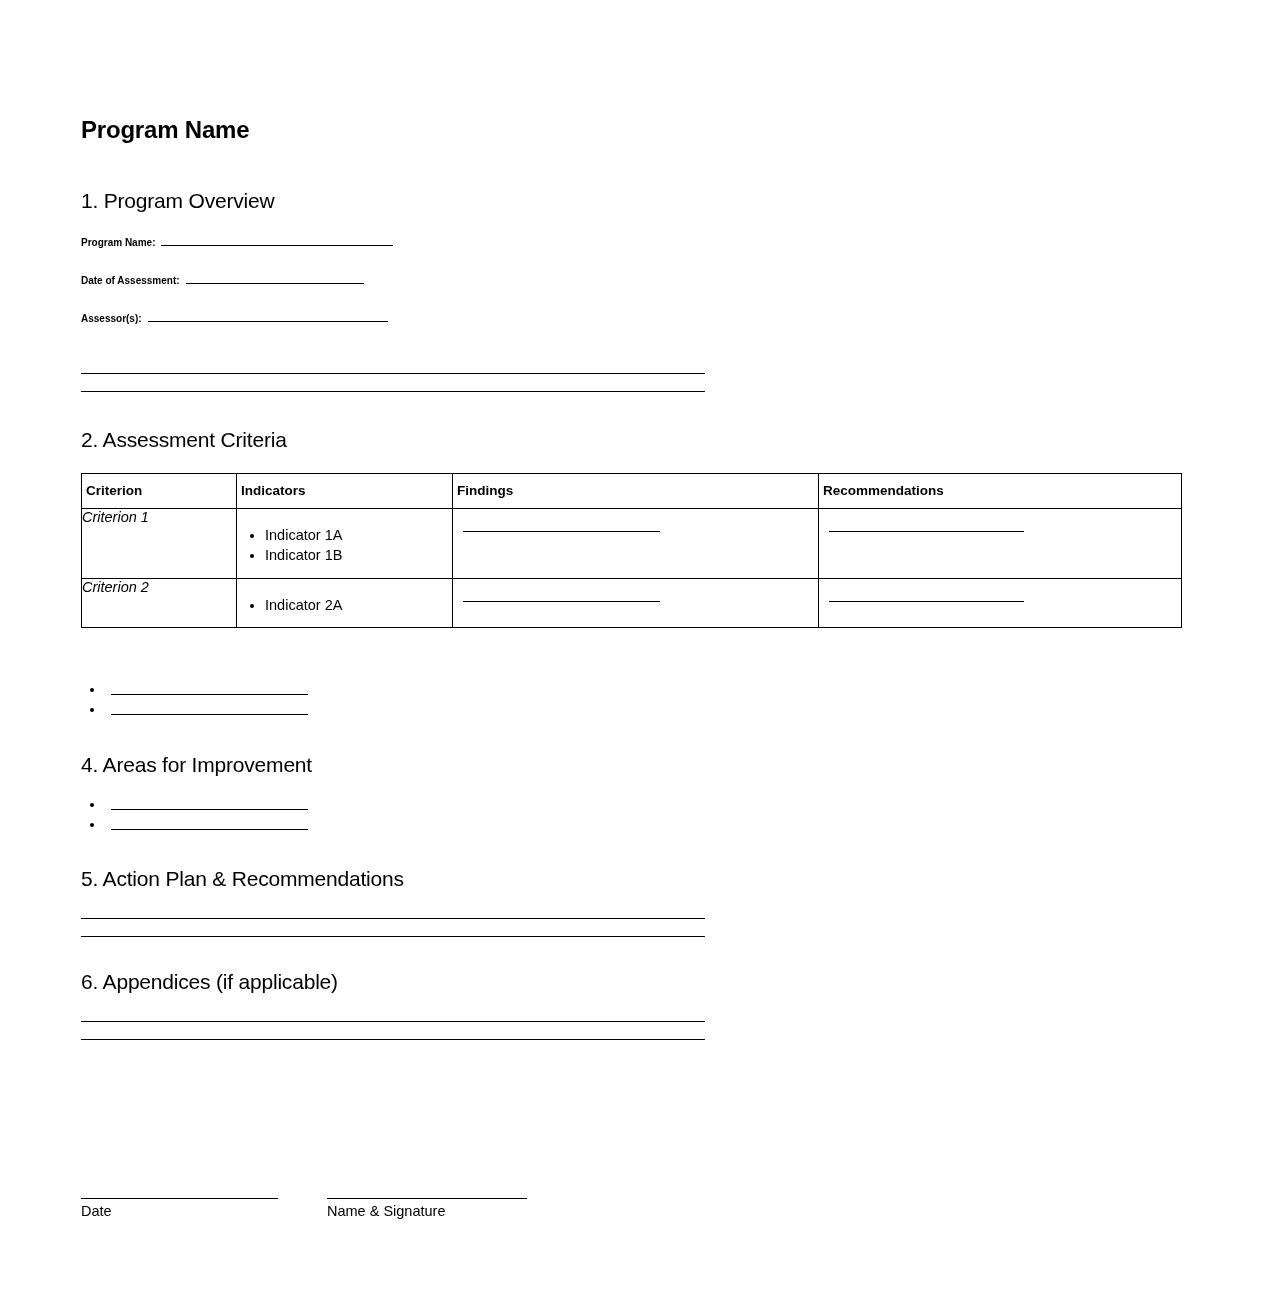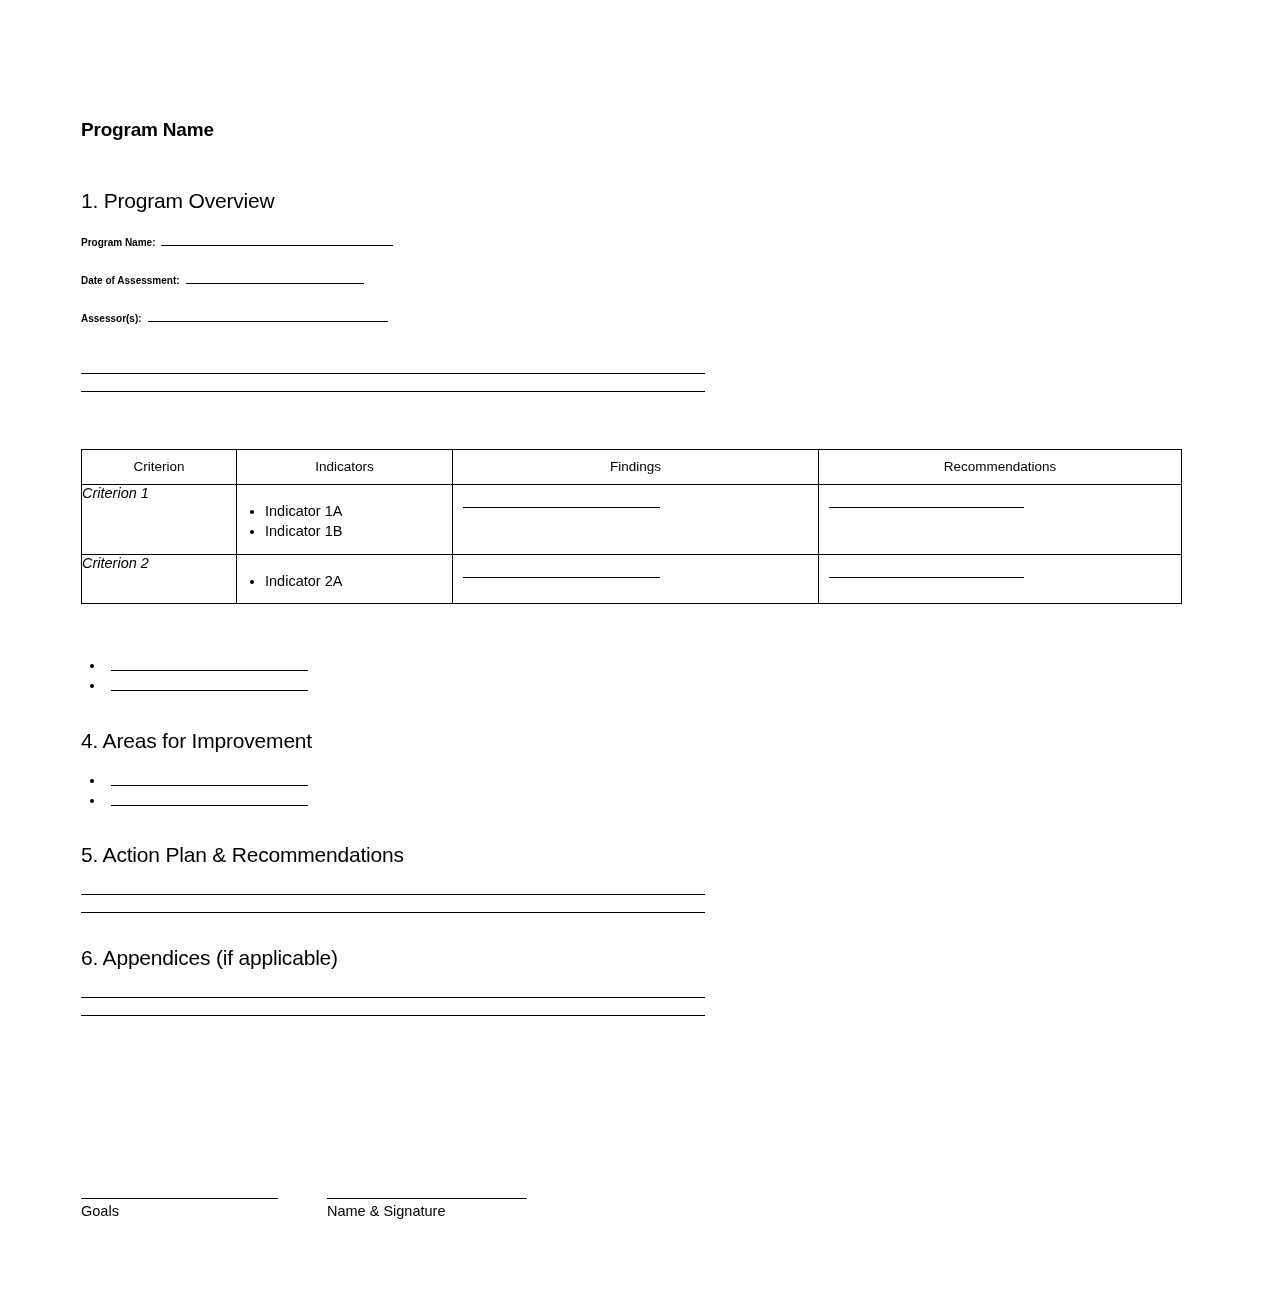--- a/index.html
+++ b/index.html
@@ -32,21 +32,21 @@
 
   
   .doc-title {
     font-size: 27px;
     font-weight: bold;
     line-height: 38px;
     letter-spacing: -0.2px;
     margin: 0;
   }
   .doc-subtitle {
-    font-size: 19px;
+    font-size: 24px;
     font-weight: bold;
     line-height: 38px;
     letter-spacing: -0.2px;
     margin: 0;
   }
 
   .section-heading {
     font-size: 21px;
     font-weight: normal;
     letter-spacing: -0.2px;
@@ -81,23 +81,23 @@
     width: 1100px;
     table-layout: fixed;
   }
   table.criteria th,
   table.criteria td {
     border: 1.5px solid #000;
     vertical-align: top;
     padding: 0;
   }
   table.criteria th {
-    text-align: center;
+    text-align: left;
     font-size: 13.5px;
-    font-weight: normal;
+    font-weight: bold;
     height: 34px;
     line-height: 34px;
     padding: 0 4px;
   }
   td.criterion-cell {
     font-size: 14.5px;
     font-weight: normal;
     padding: 9px 0 0 10px;
     font-style: italic;
   }
@@ -196,20 +196,21 @@
       <span class="field-label">Assessor(s):</span><span class="fill-inline" style="width:240px"></span>
     </div>
     <div style="height:20px"></div>
 
     <div style="height:26px"></div>
     <div class="rule-wide"></div>
     <div style="height:17px"></div>
     <div class="rule-wide"></div>
 
     <div style="height:36px"></div>
+    <div class="section-heading">2. Assessment Criteria</div>
 
     <div style="height:21px"></div>
     <table class="criteria">
       <colgroup>
         <col style="width:155px">
         <col style="width:216px">
         <col style="width:366px">
         <col style="width:363px">
       </colgroup>
       <thead>
@@ -280,20 +281,20 @@
     <div style="height:27px"></div>
     <div class="rule-wide"></div>
     <div style="height:17px"></div>
     <div class="rule-wide"></div>
 
   </div>
 
   <div class="signature-row">
     <div class="sig-item" style="left:0; width:197px">
       <div class="sig-rule"></div>
-      <div class="sig-label">Goals</div>
+      <div class="sig-label">Date</div>
     </div>
     <div class="sig-item" style="left:246px; width:200px">
       <div class="sig-rule"></div>
       <div class="sig-label">Name &amp; Signature</div>
     </div>
   </div>
 </div>
 
 </body></html>

